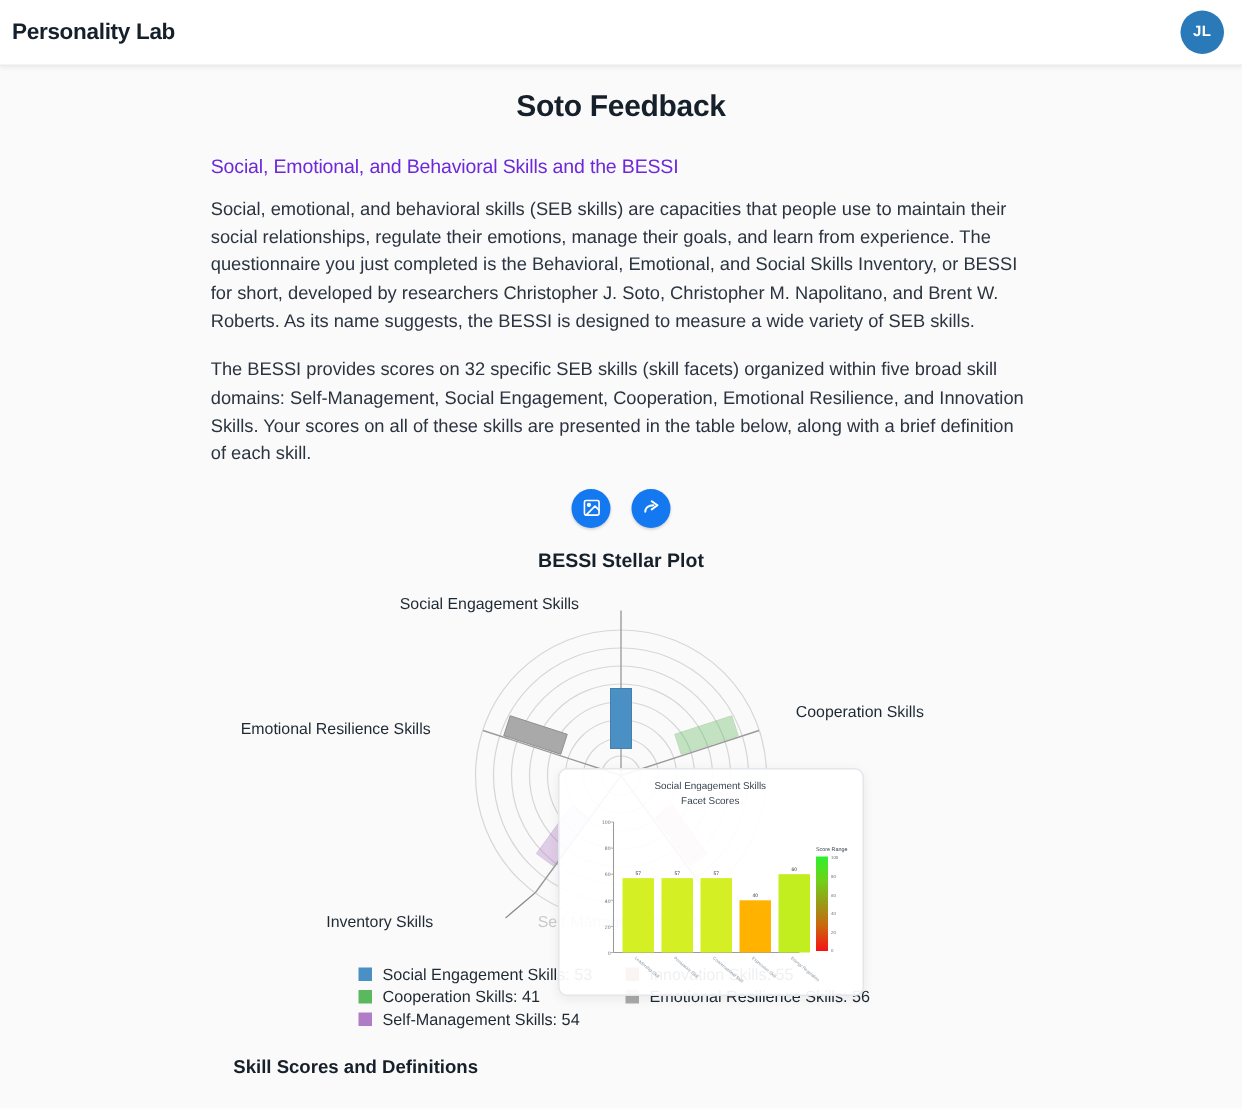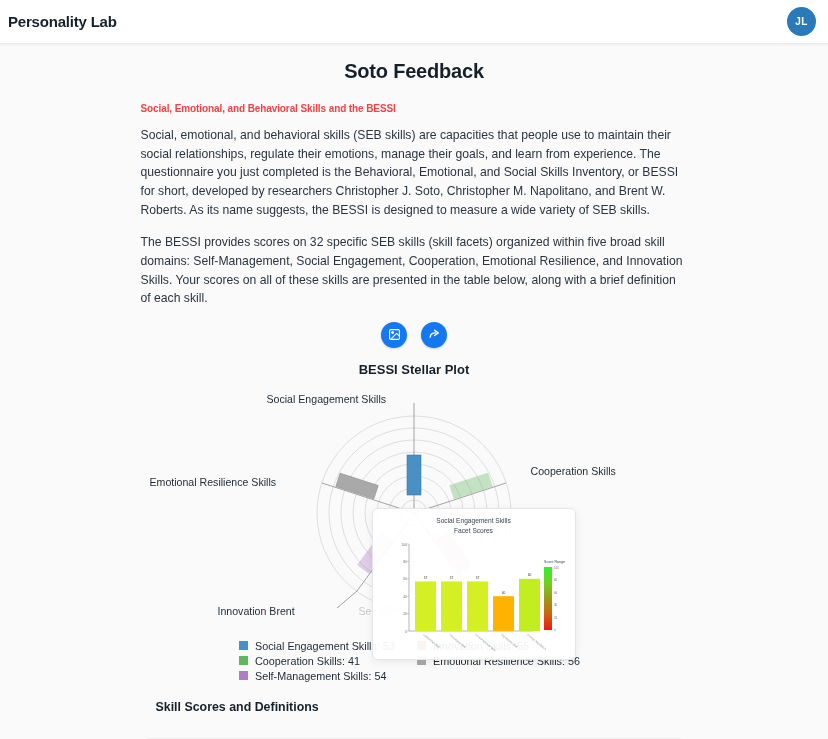--- a/index.html
+++ b/index.html
@@ -60,23 +60,23 @@
 
   h1.page-title {
     text-align: center;
     font-size: 20px;
     font-weight: bold;
     color: #16202a;
     margin-bottom: 20px;
     letter-spacing: -0.2px;
   }
   h2.section-head {
-    font-size: 10px;
-    font-weight: bold;
-    color: #ef4444;
+    font-size: 13px;
+    font-weight: normal;
+    color: #6d28d9;
     margin-bottom: 12px;
     letter-spacing: -0.1px;
   }
   p.para {
     font-size: 12.2px;
     line-height: 1.53;
     color: #2b3440;
     margin-bottom: 14px;
   }
 
@@ -261,22 +261,22 @@
         </g>
 
         <g stroke="#8a8a8a" stroke-width="0.8" fill="none">
           <line x1="273" y1="33" x2="273" y2="20"></line>
           <line x1="216" y1="208" x2="196" y2="225"></line>
         </g>
       </svg>
 
       <div class="axis-label" style="left:126px; top:10px;">Social Engagement Skills</div>
       <div class="axis-label" style="left:390px; top:82px;">Cooperation Skills</div>
-      <div class="axis-label" style="left:77px; top:222px;">Innovation Brent</div>
-      <div class="axis-label" style="left:9px; top:93px;">Emotional Resilience Skills</div>
+      <div class="axis-label" style="left:77px; top:222px;">Inventory Skills</div>
+      <div class="axis-label" style="left:20px; top:93px;">Emotional Resilience Skills</div>
       <div class="axis-label" style="left:218px; top:222px; color:#c9c9c9;">Self-Management Skills</div>
 
       <div class="tooltip-panel">
         <div class="tt-title">Social Engagement Skills</div>
         <div class="tt-title" style="padding-top:1px;">Facet Scores</div>
 
         <div class="tt-plot">
           <svg width="204" height="120" viewBox="0 0 204 120">
 
             <line x1="36" y1="8" x2="36" y2="95" stroke="#9a9a9a" stroke-width="0.7"></line>

